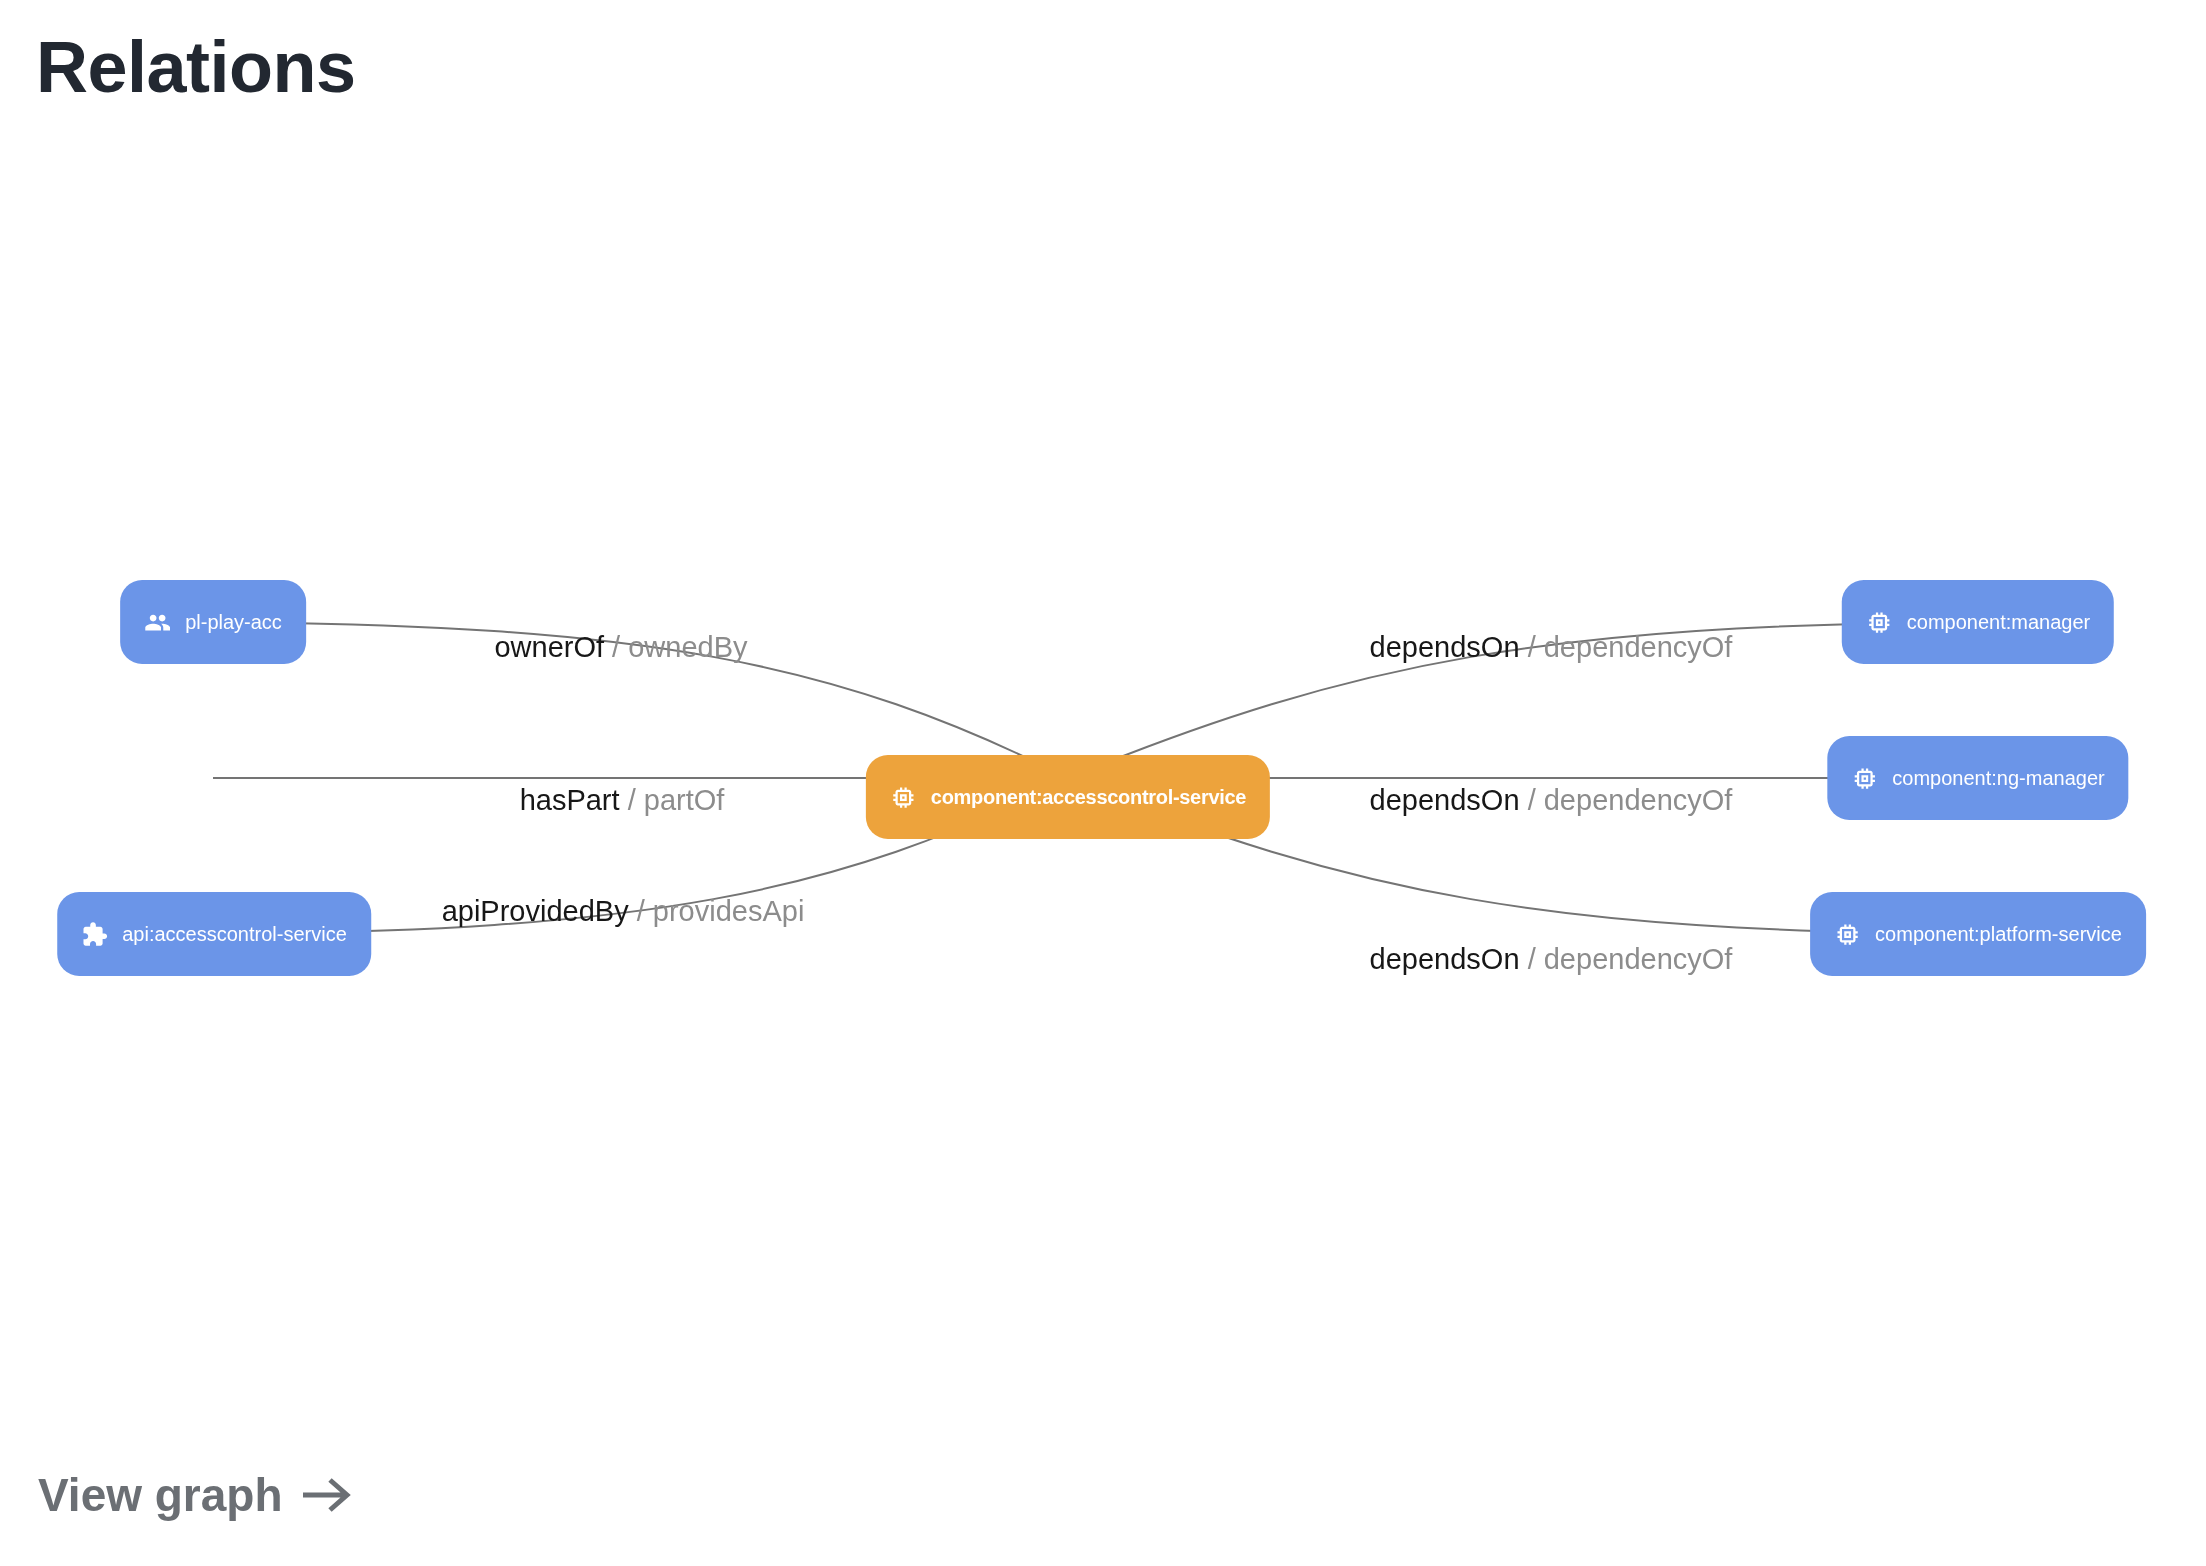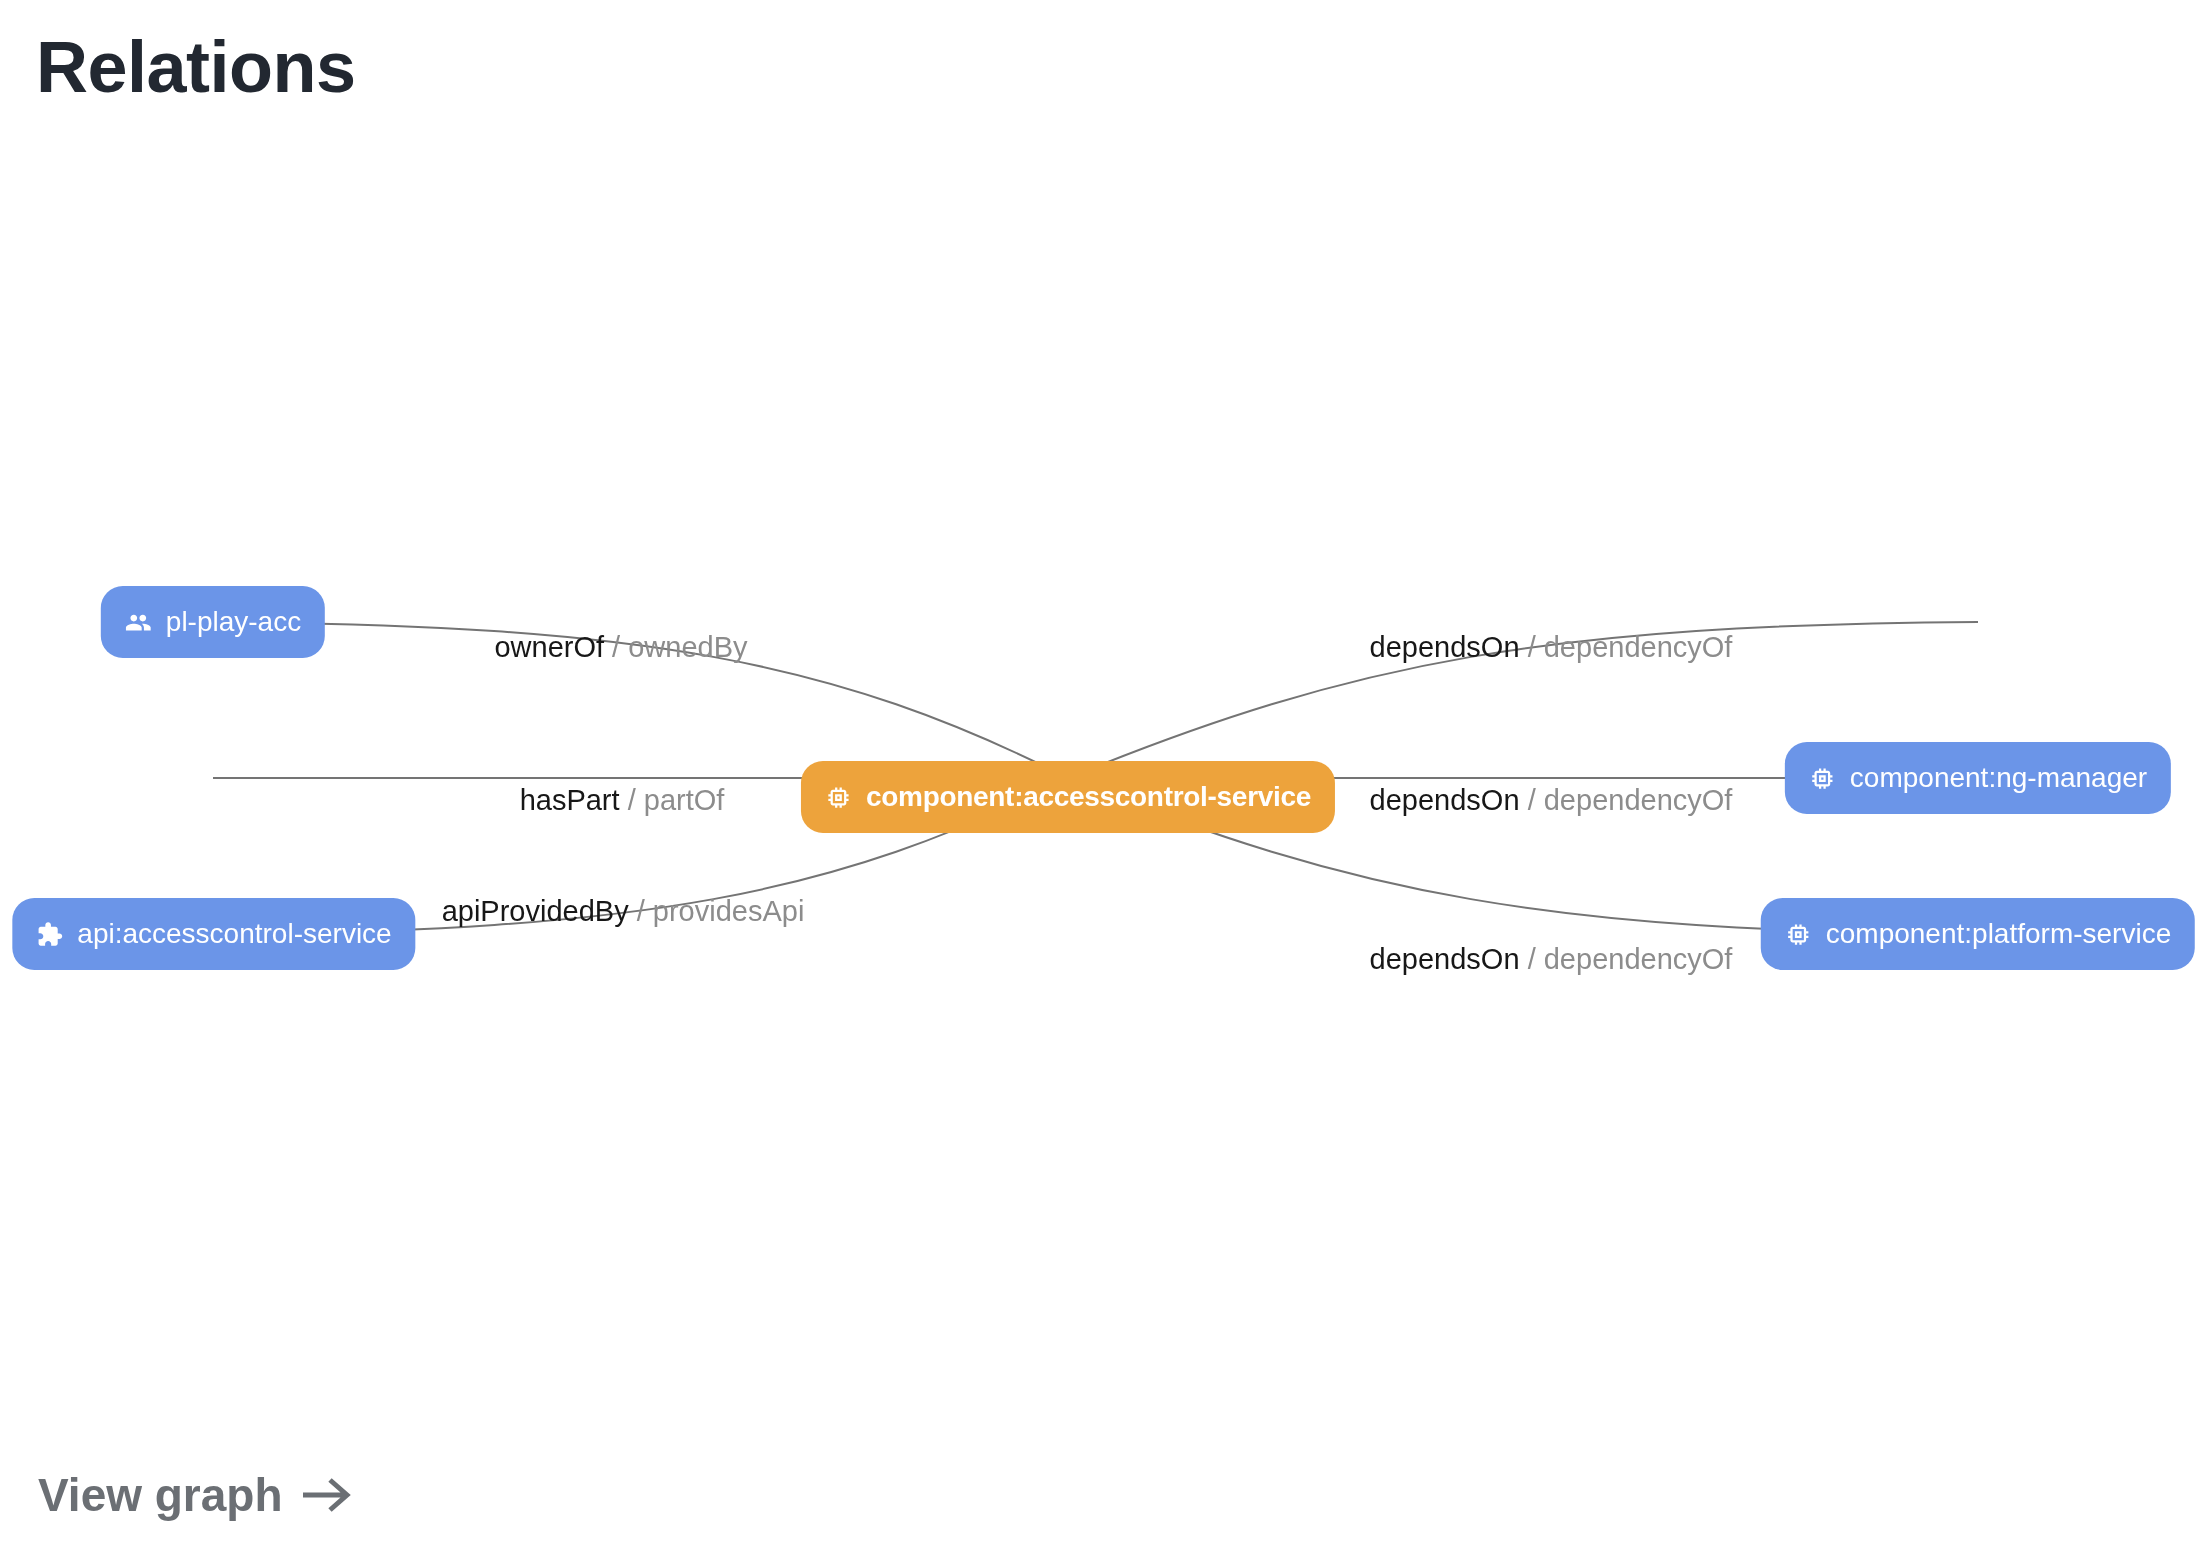--- a/index.html
+++ b/index.html
@@ -14,26 +14,26 @@
     position:absolute;left:36px;top:26px;margin:0;
     font-size:72px;font-weight:700;letter-spacing:-0.5px;
     color:var(--title-color,#222831);
   }
   svg.edges{position:absolute;left:0;top:0;z-index:1;}
   svg.edges path{stroke:var(--edge-line,#747474);stroke-width:2;fill:none;}
 
   .node{
     position:absolute;z-index:3;
     transform:translate(-50%,-50%);
-    height:72px;border-radius:22px;
+    height:84px;border-radius:22px;
     display:flex;align-items:center;justify-content:center;
     gap:14px;padding:0 24px;box-sizing:border-box;
     white-space:nowrap;cursor:pointer;
     color:var(--node-text,#ffffff);
-    font-size:28px;
+    font-size:20px;
   }
   .node.blue{background:var(--node-blue,#6b95e8);}
   .node.orange{background:var(--node-orange,#eda33c);font-weight:700;letter-spacing:-0.3px;margin-top:19px;}
   .node .nicon{display:flex;align-items:center;justify-content:center;}
   .node .nicon svg{width:27px;height:27px;fill:#ffffff;}
 
   .elabel{
     position:absolute;z-index:2;
     transform:translate(-50%,-50%);
     white-space:nowrap;
@@ -105,20 +105,28 @@
 
   <div class="node orange" style="left:1068px;top:778px;">
     <span class="nicon">
       <svg viewBox="0 0 24 24">
           <path d="M15 9H9v6h6V9zm-2 4h-2v-2h2v2zm8-2V9h-2V7c0-1.1-.9-2-2-2h-2V3h-2v2h-2V3H9v2H7c-1.1 0-2 .9-2 2v2H3v2h2v2H3v2h2v2c0 1.1.9 2 2 2h2v2h2v-2h2v2h2v-2h2c1.1 0 2-.9 2-2v-2h2v-2h-2v-2h2zm-4 6H7V7h10v10z"></path>
         </svg>
     </span>
     <span class="nlabel">component:accesscontrol-service</span>
   </div>
 
+  <div class="node blue" style="left:1978px;top:622px;">
+    <span class="nicon">
+      <svg viewBox="0 0 24 24">
+          <path d="M15 9H9v6h6V9zm-2 4h-2v-2h2v2zm8-2V9h-2V7c0-1.1-.9-2-2-2h-2V3h-2v2h-2V3H9v2H7c-1.1 0-2 .9-2 2v2H3v2h2v2H3v2h2v2c0 1.1.9 2 2 2h2v2h2v-2h2v2h2v-2h2c1.1 0 2-.9 2-2v-2h2v-2h-2v-2h2zm-4 6H7V7h10v10z"></path>
+        </svg>
+    </span>
+    <span class="nlabel">component:manager</span>
+  </div>
   <div class="node blue" style="left:1978px;top:934px;">
     <span class="nicon">
       <svg viewBox="0 0 24 24">
           <path d="M15 9H9v6h6V9zm-2 4h-2v-2h2v2zm8-2V9h-2V7c0-1.1-.9-2-2-2h-2V3h-2v2h-2V3H9v2H7c-1.1 0-2 .9-2 2v2H3v2h2v2H3v2h2v2c0 1.1.9 2 2 2h2v2h2v-2h2v2h2v-2h2c1.1 0 2-.9 2-2v-2h2v-2h-2v-2h2zm-4 6H7V7h10v10z"></path>
         </svg>
     </span>
     <span class="nlabel">component:platform-service</span>
   </div>
   <div class="node blue" style="left:1978px;top:778px;">
     <span class="nicon">

